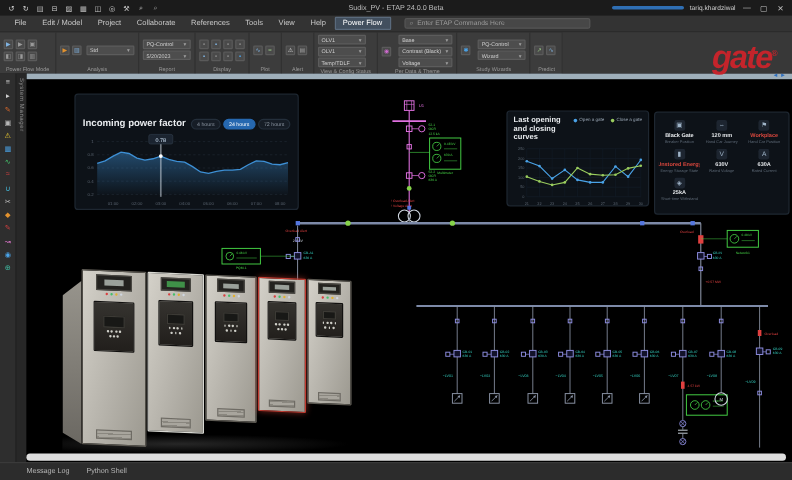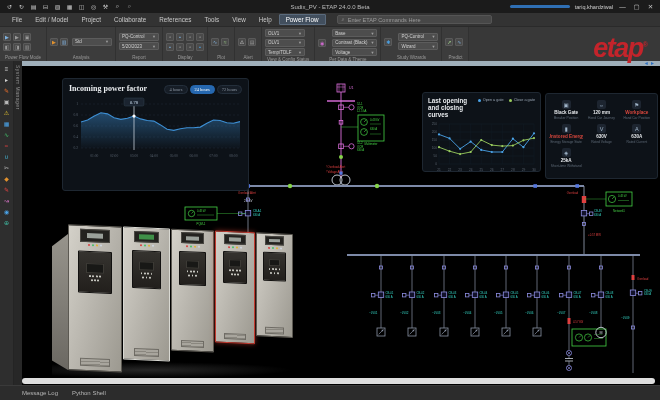--- a/index.html
+++ b/index.html
@@ -56,21 +56,21 @@
   .vtab{position:absolute;top:4px;left:1px;writing-mode:vertical-rl;font-size:5px;color:#8f8f8f;
         letter-spacing:.5px;}
   .canvas{flex:1;position:relative;background:#000;overflow:hidden;}
   .canvas-top{position:absolute;top:0;left:0;right:0;height:5px;background:#9fafba;z-index:4;
               display:flex;justify-content:flex-end;align-items:center;padding-right:5px;}
   .play-icon{font-size:5px;line-height:1;color:#2d6fc0;}
   .diagram{position:absolute;inset:0;z-index:1;}
 
   
   .panel{position:absolute;background:#0d1218;border:1px solid #1e2731;border-radius:3px;z-index:2;}
-  .pf-panel{left:40px;top:17px;width:187px;height:113px;padding:5px 6px 2px;font-family:Liberation Serif, serif;}
+  .pf-panel{left:40px;top:17px;width:187px;height:97px;padding:19px 6px 2px;}
   .panel-head{display:flex;align-items:flex-start;justify-content:space-between;}
   .pf-title{font-size:8px;font-weight:bold;color:#e8ebee;}
   .range-btns{display:flex;gap:2px;margin-top:1px;}
   .rbtn{font-size:4.4px;color:#8d97a3;background:#161d26;border:1px solid #242f3b;
         border-radius:5px;padding:1px 4px;white-space:nowrap;}
   .rbtn.active{background:#2668b0;border-color:#2668b0;color:#fff;}
   .oc-panel{left:400px;top:31px;width:119px;height:80px;padding:4px 5px 2px;}
   .oc-title{font-size:6.3px;font-weight:bold;color:#e8ebee;}
   .legend{display:flex;gap:5px;align-items:center;margin-top:1px;}
   .lg-item{display:flex;align-items:center;gap:2px;font-size:3.8px;color:#9aa7b5;white-space:nowrap;}
@@ -309,21 +309,21 @@
           <div class="rg-body">
             <div class="rg-icons">
               <span class="ibox" style="color: rgb(159, 208, 138);">↗</span>
               <span class="ibox accent" style="color: rgb(127, 178, 224);">∿</span>
             </div>
           </div>
           <div class="rg-label">Predict</div>
         </div>
       </span>
     <span class="brand">
-      <span class="etap"><span>etap</span><sup>®</sup></span>
+      <span class="etap"><span>gate</span><sup>®</sup></span>
     </span>
   </div>
 
   <div class="workspace">
     <div class="tool-col" id="tool-col">
         <span class="ticon" style="color: rgb(207, 207, 207);">≡</span>
         <span class="ticon" style="color: rgb(207, 207, 207);">▸</span>
         <span class="ticon" style="color: rgb(224, 106, 42);">✎</span>
         <span class="ticon" style="color: rgb(184, 184, 184);">▣</span>
         <span class="ticon" style="color: rgb(224, 192, 48);">⚠</span>

